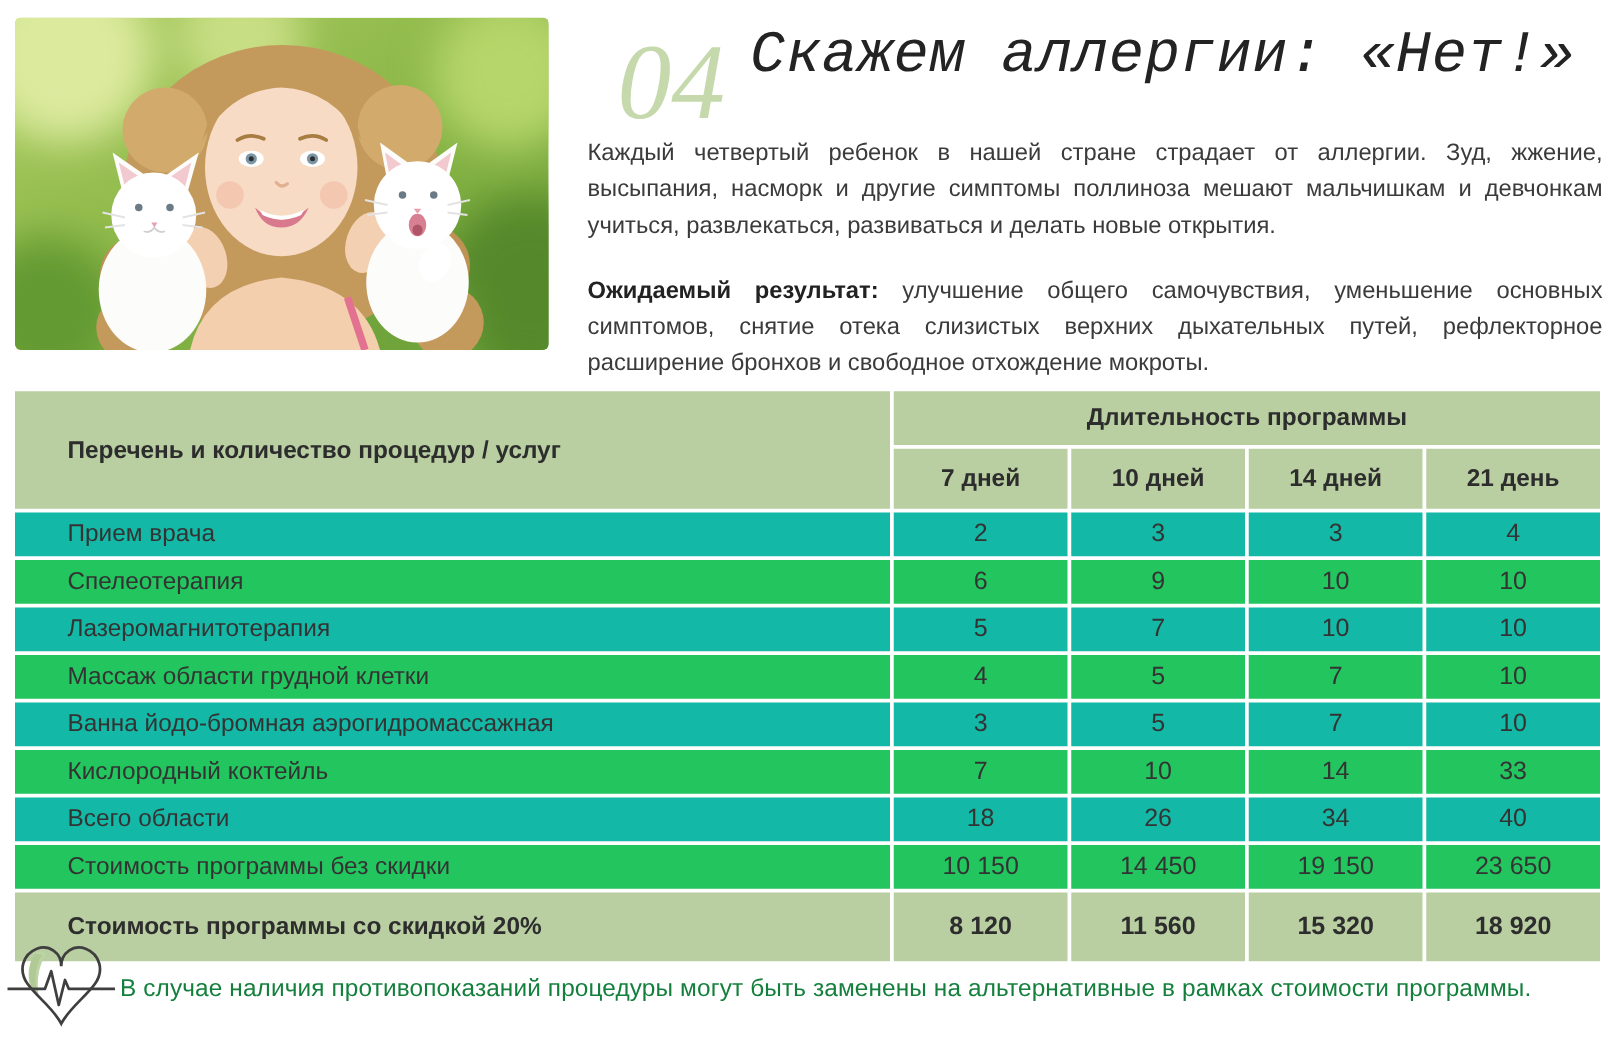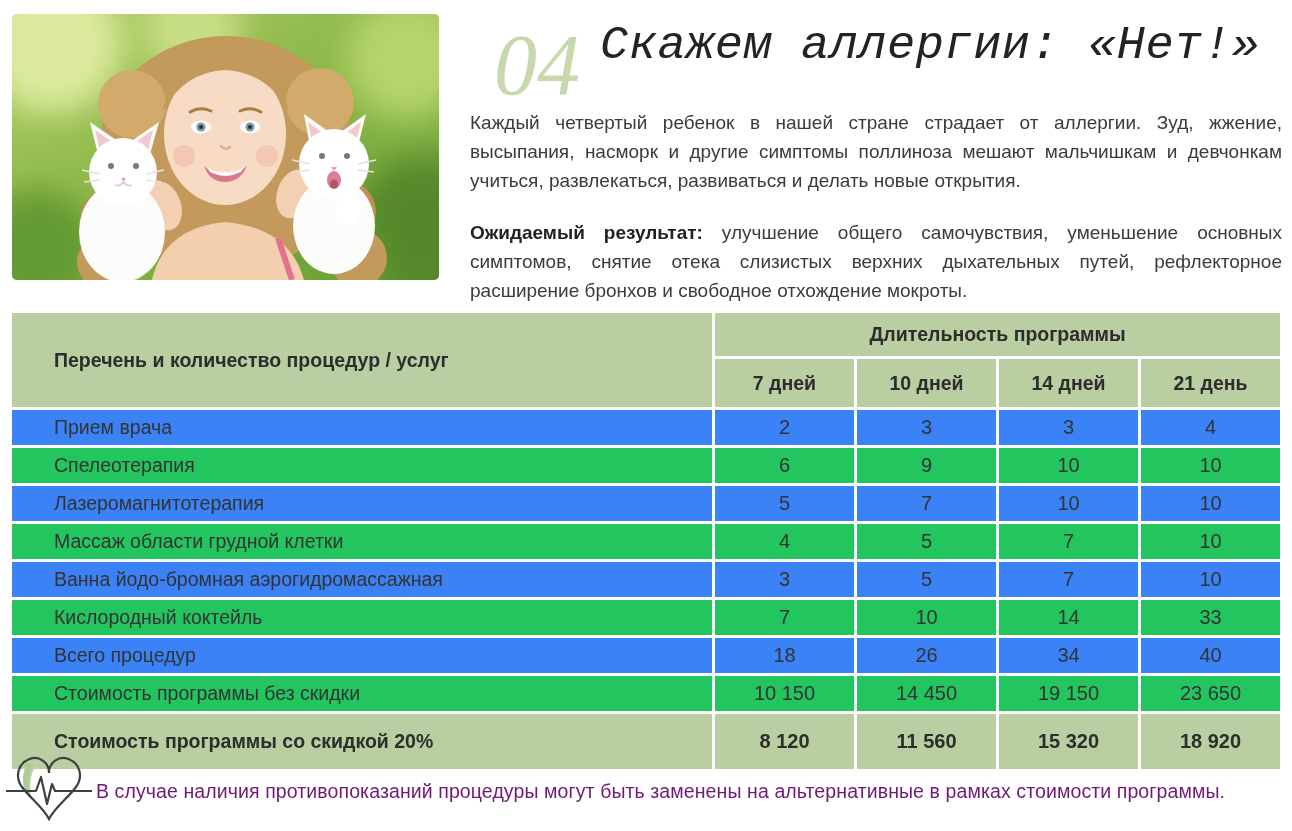--- a/index.html
+++ b/index.html
@@ -59,33 +59,33 @@
     table-layout: fixed;
     font-size: 19.5px; color: #333333;
   }
   .program-table th, .program-table td { padding: 0; vertical-align: middle; }
   .th-green { background: #b9cfa2; color: #2d2d2d; font-weight: bold; }
   th.corner-cell { text-align: left; padding-left: 42px; font-size: 19.5px; }
   th.group-cell { height: 43px; text-align: center; }
   th.dur-cell { height: 48px; text-align: center; }
   td.label-cell { text-align: left; padding-left: 42px; height: 35px; }
   td.value-cell { text-align: center; height: 35px; font-size: 20px; }
-  tr.tone-light td { background: #3b82f6; }
+  tr.tone-light td { background: #14b8a6; }
   tr.tone-medium td { background: #22c55e; }
   tr.tone-dark td { background: #b9cfa2; font-weight: bold; color: #2d2d2d; }
   tr.tone-dark td { height: 55px; }
 
   
   .footer-icon {
     position: absolute; left: 6px; top: 751px;
     width: 86px; height: 76px;
   }
   .footer-note {
     position: absolute; left: 96px; top: 780px;
-    font-size: 19.5px; color: #701a75;
+    font-size: 19.5px; color: #15803d;
     white-space: nowrap; letter-spacing: 0.1px;
   }
 </style>
 </head>
 <body>
 
 <div class="photo">
   <svg width="427" height="266" viewBox="0 0 427 266" xmlns="http://www.w3.org/2000/svg">
     <defs>
       <filter id="blur1" x="-50%" y="-50%" width="200%" height="200%">
@@ -242,21 +242,21 @@
       <td class="value-cell">10</td>
     </tr>
     <tr class="tone-medium">
       <td class="label-cell">Кислородный коктейль</td>
       <td class="value-cell">7</td>
       <td class="value-cell">10</td>
       <td class="value-cell">14</td>
       <td class="value-cell">33</td>
     </tr>
     <tr class="tone-light">
-      <td class="label-cell">Всего процедур</td>
+      <td class="label-cell">Всего области</td>
       <td class="value-cell">18</td>
       <td class="value-cell">26</td>
       <td class="value-cell">34</td>
       <td class="value-cell">40</td>
     </tr>
     <tr class="tone-medium">
       <td class="label-cell">Стоимость программы без скидки</td>
       <td class="value-cell">10 150</td>
       <td class="value-cell">14 450</td>
       <td class="value-cell">19 150</td>

